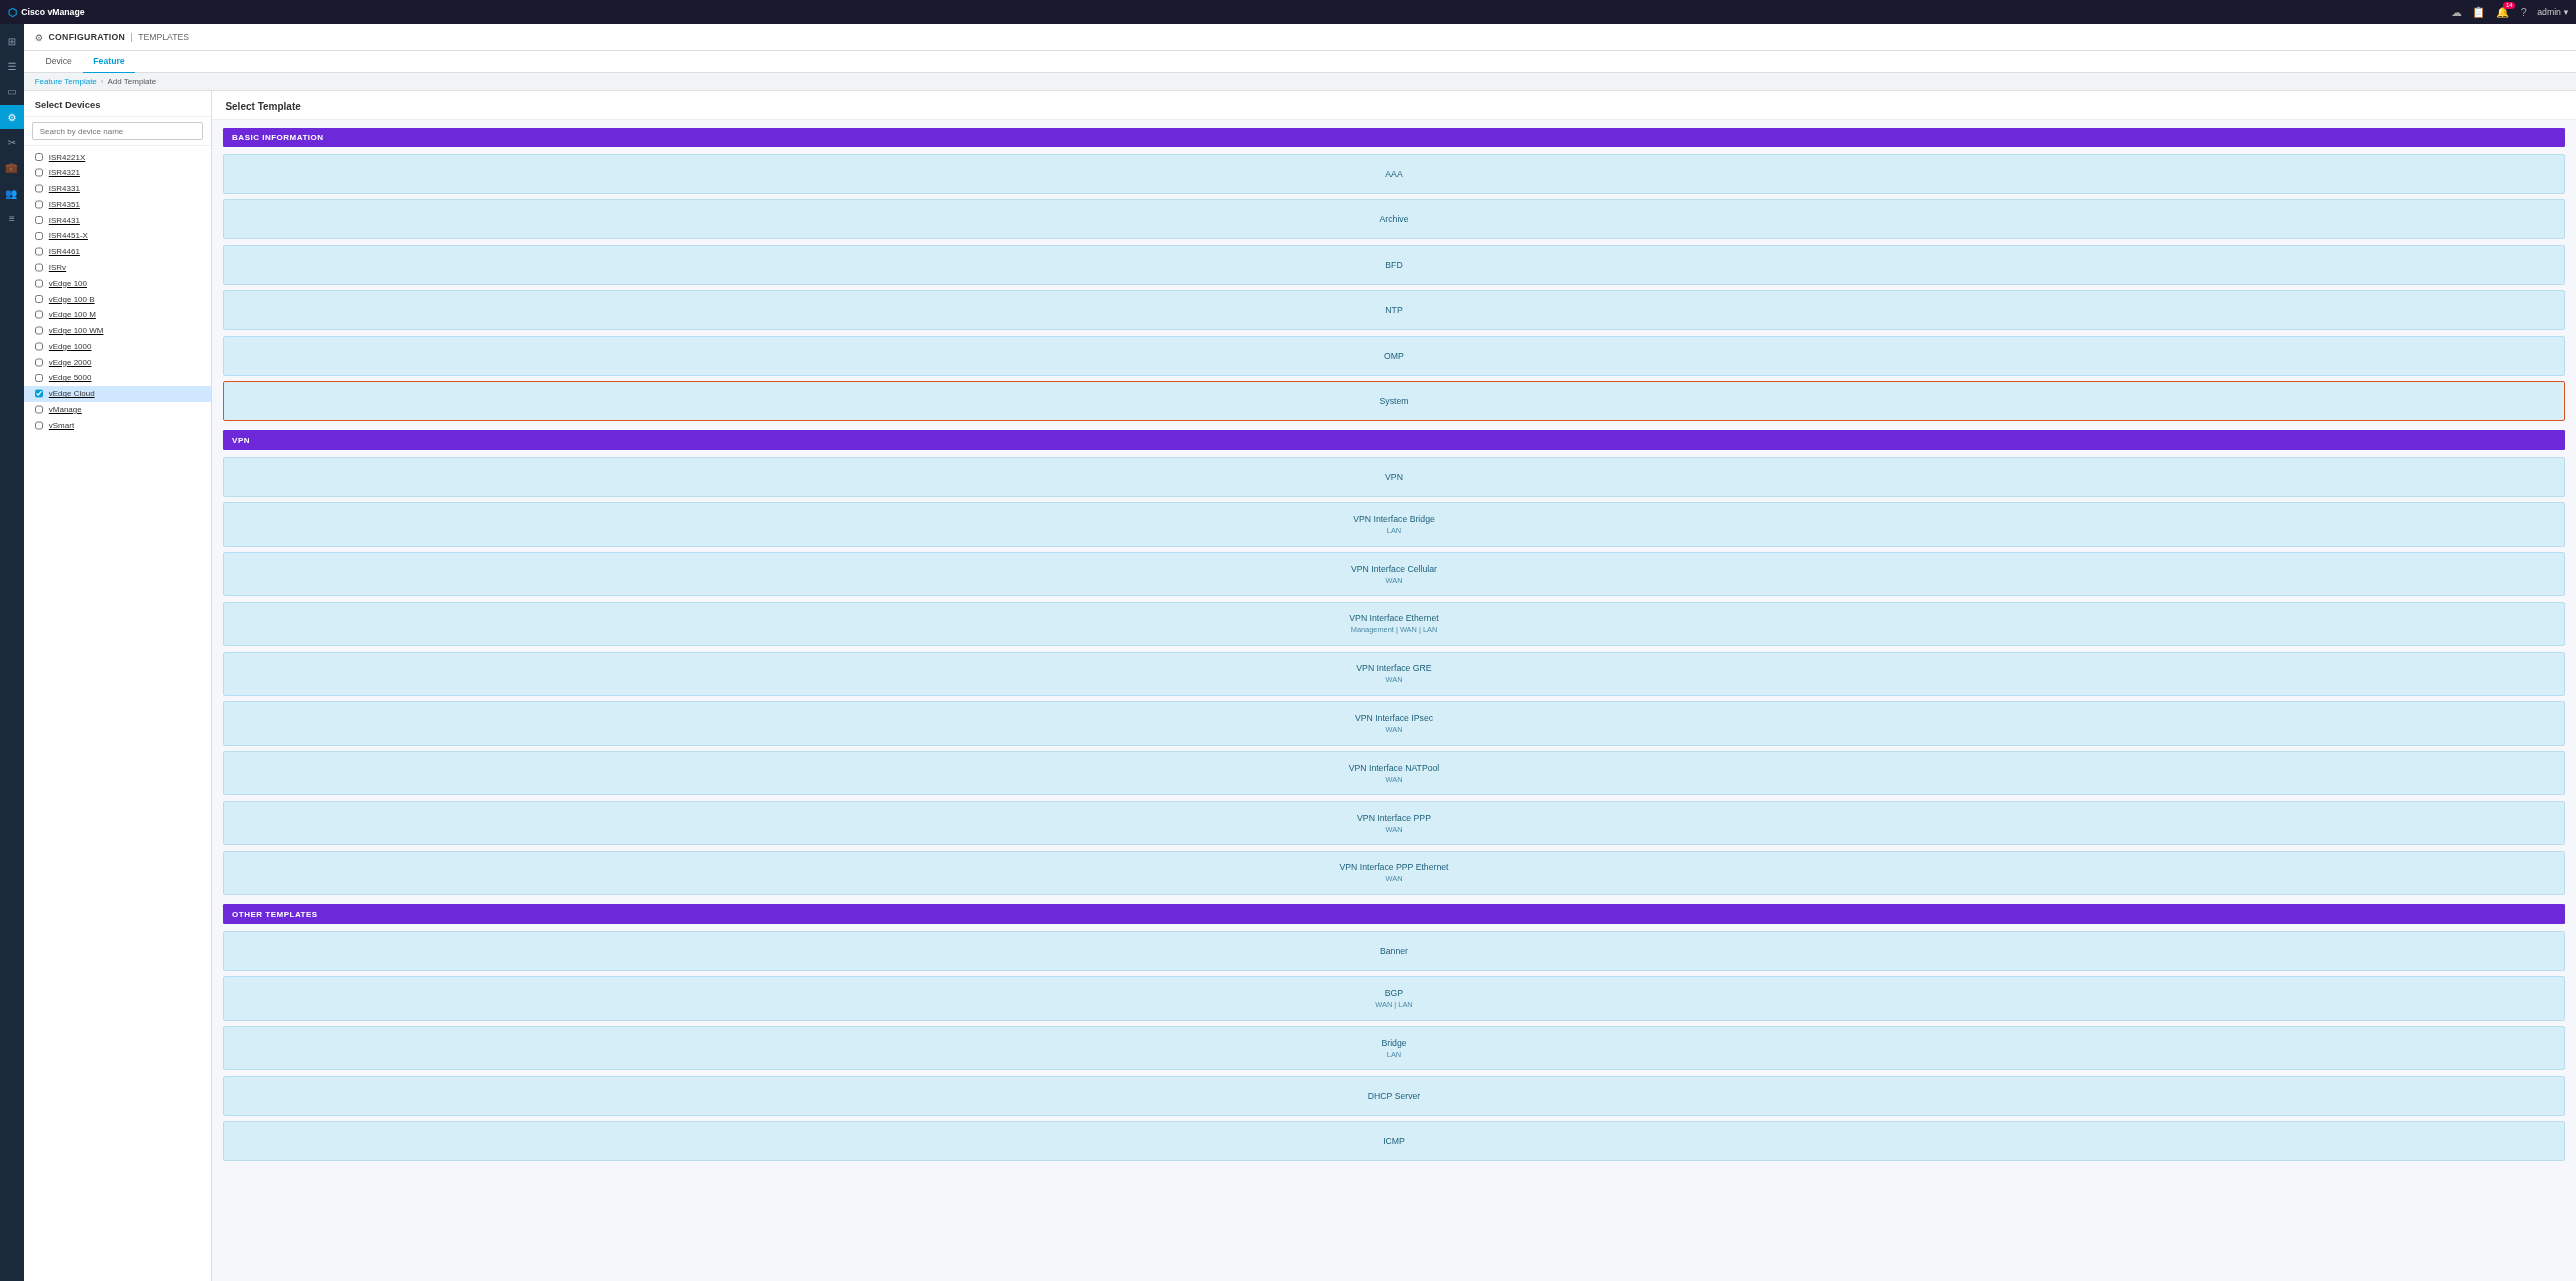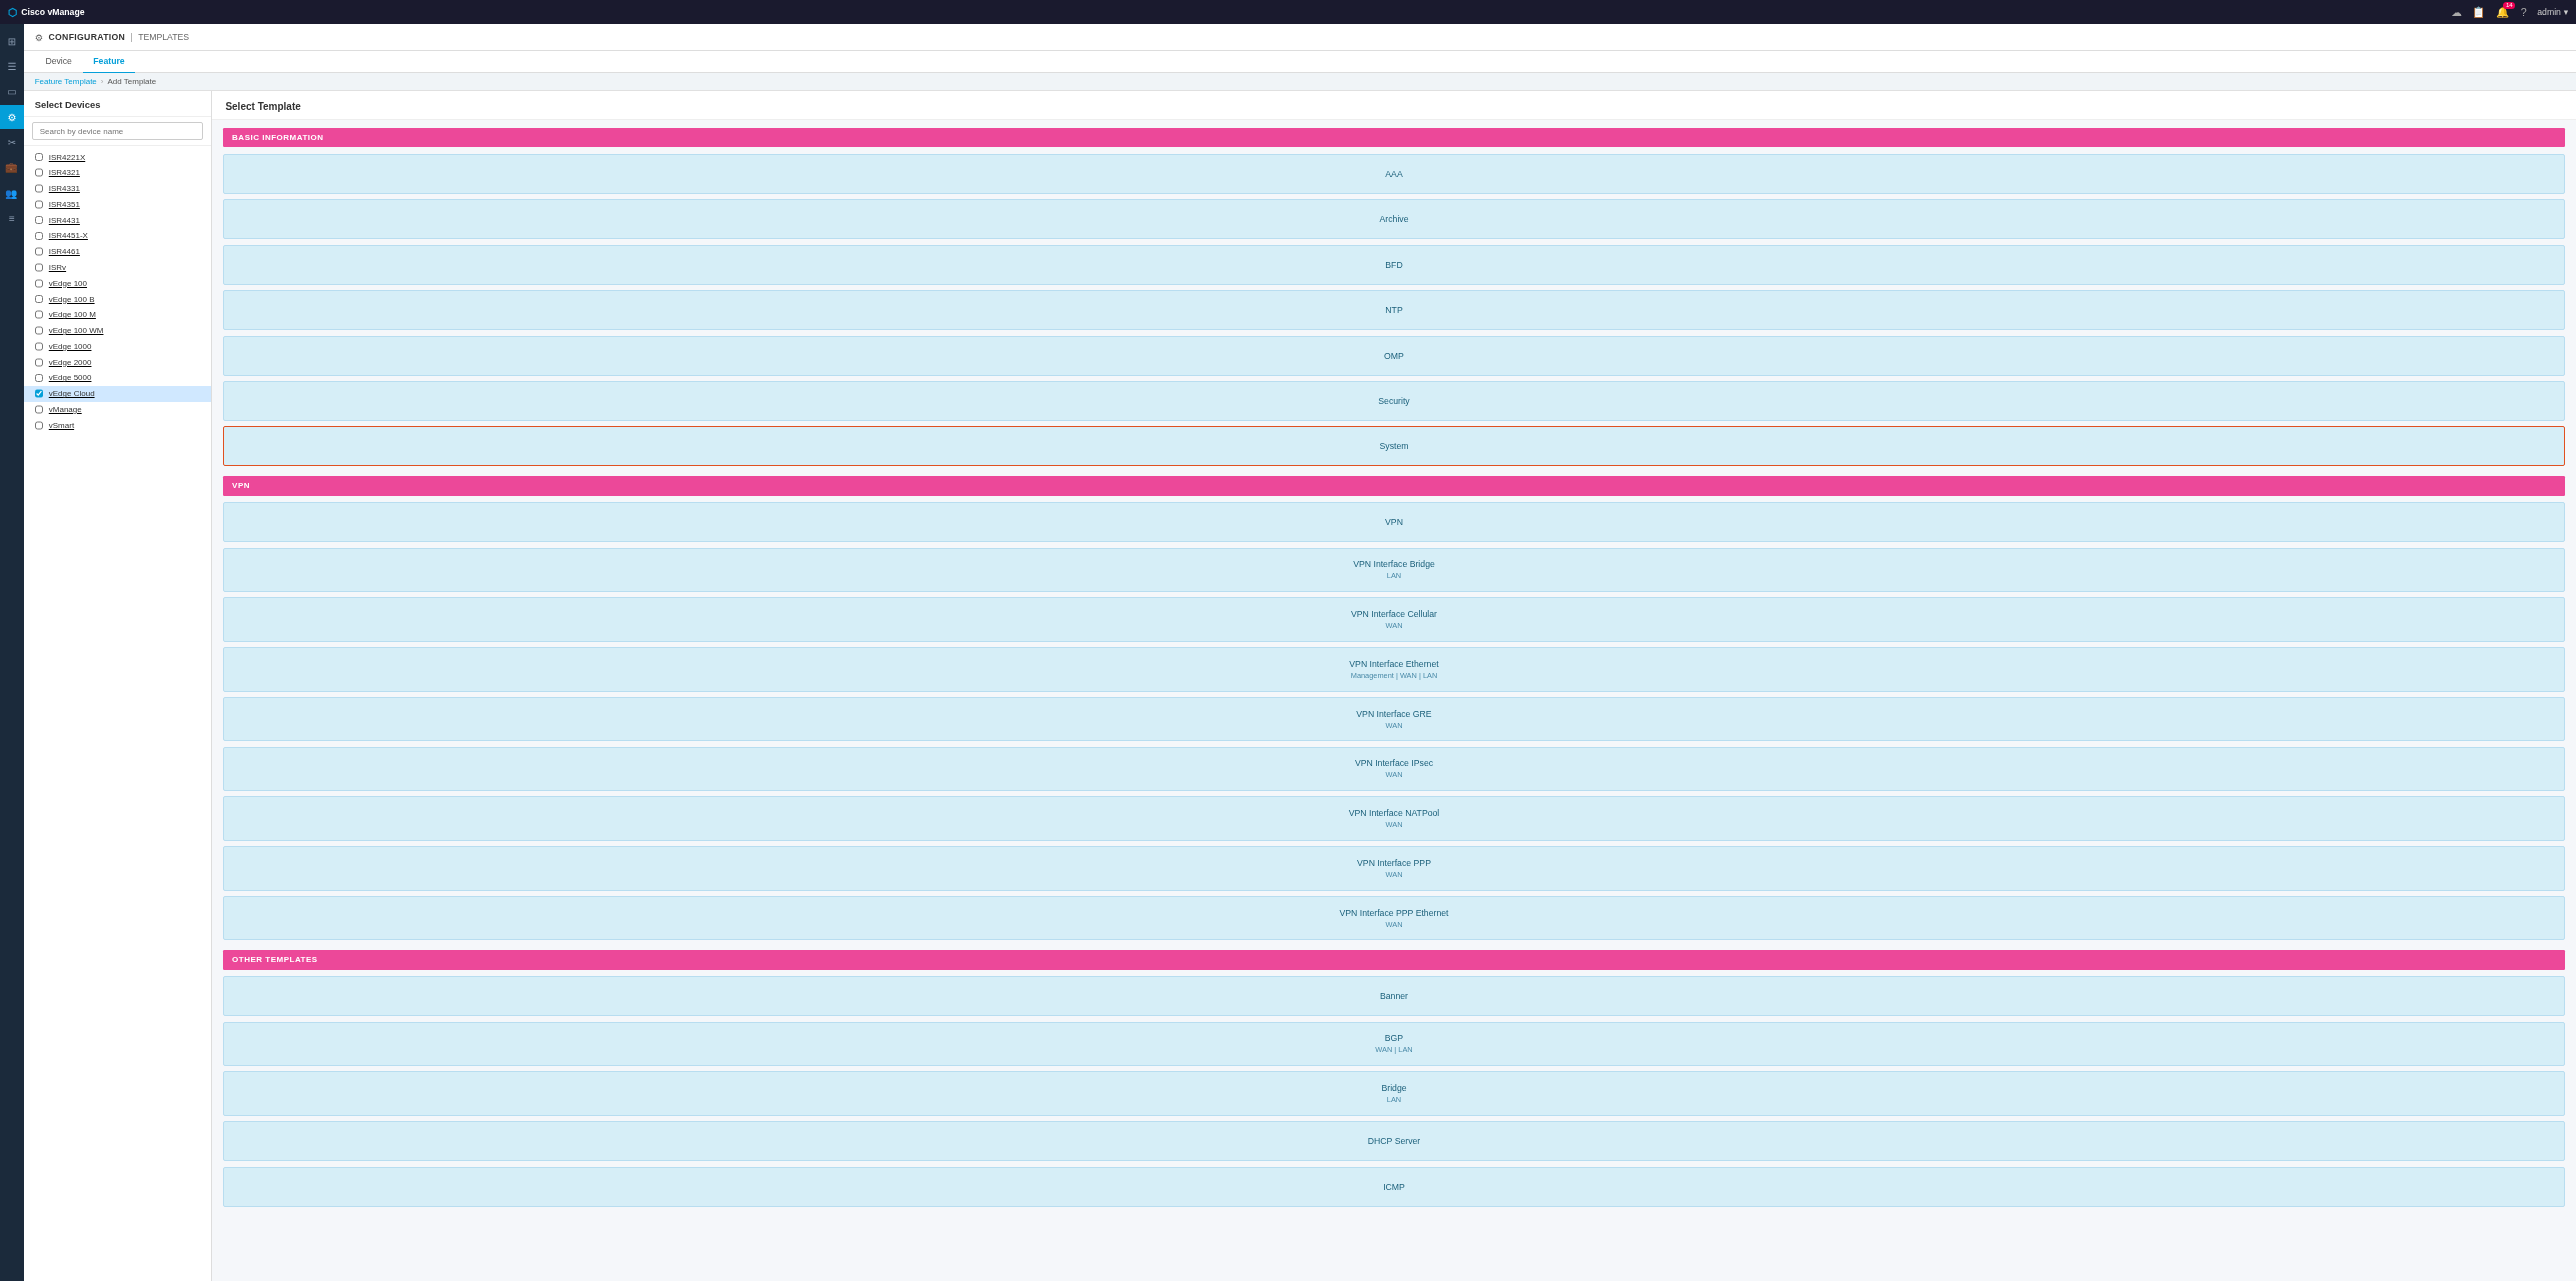--- a/index.html
+++ b/index.html
@@ -168,21 +168,21 @@
       font-size: 10px;
       font-weight: 600;
       color: #333;
       background: #fff;
       border-bottom: 0.7px solid #eee;
     }
     .template-content { padding: 8px 10.7px; }
 
     
     .section-header {
-      background: #ec4899;
+      background: #6d28d9;
       color: #fff;
       padding: 5.4px 9.4px;
       font-size: 8px;
       font-weight: 600;
       text-transform: uppercase;
       letter-spacing: 0.5px;
       margin-bottom: 6.7px;
       border-radius: 1.3px;
     }
 
@@ -377,23 +377,20 @@
                 </div>
                 <div class="template-card">
                   <div class="template-card-name">BFD</div>
                 </div>
                 <div class="template-card">
                   <div class="template-card-name">NTP</div>
                 </div>
                 <div class="template-card">
                   <div class="template-card-name">OMP</div>
                 </div>
-                <div class="template-card">
-                  <div class="template-card-name">Security</div>
-                </div>
                 <div class="template-card selected">
                   <div class="template-card-name">System</div>
                 </div>
               </div>
             </div>
             <div class="section-block">
               <div class="section-header">VPN</div>
               <div class="template-grid">
                 <div class="template-card">
                   <div class="template-card-name">VPN</div>

